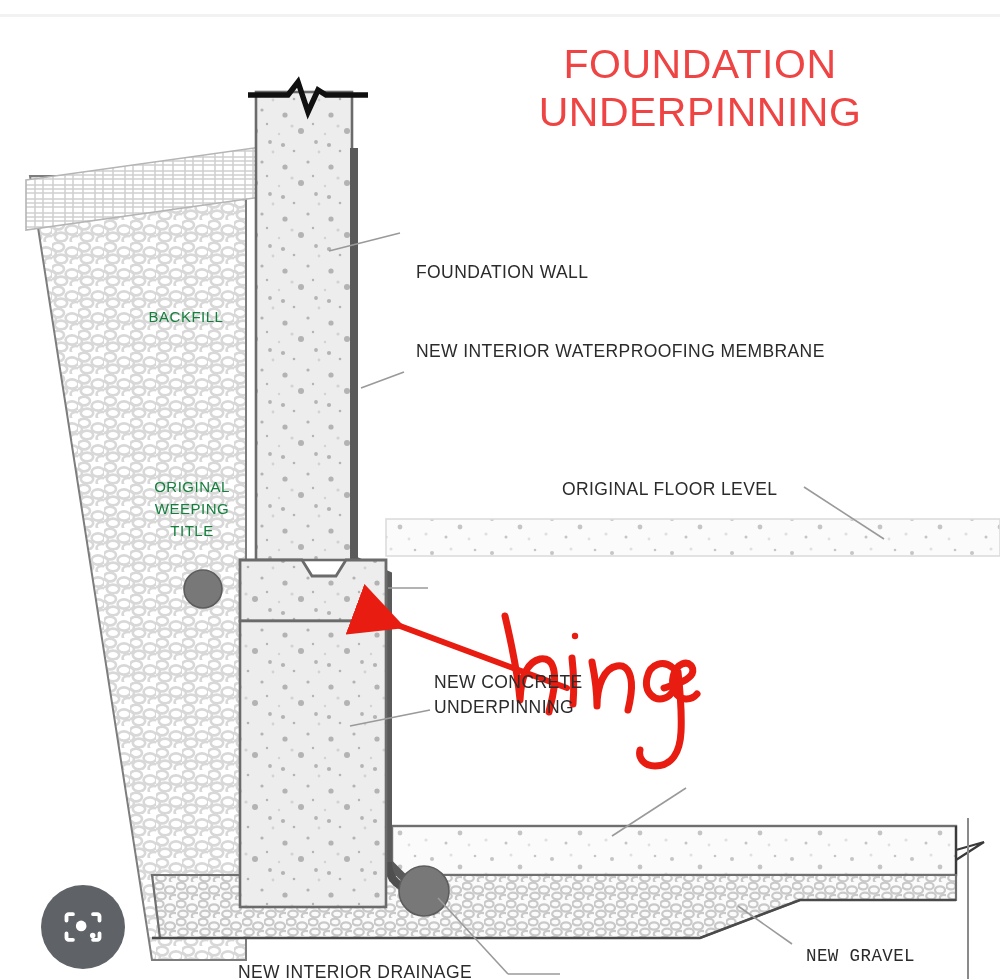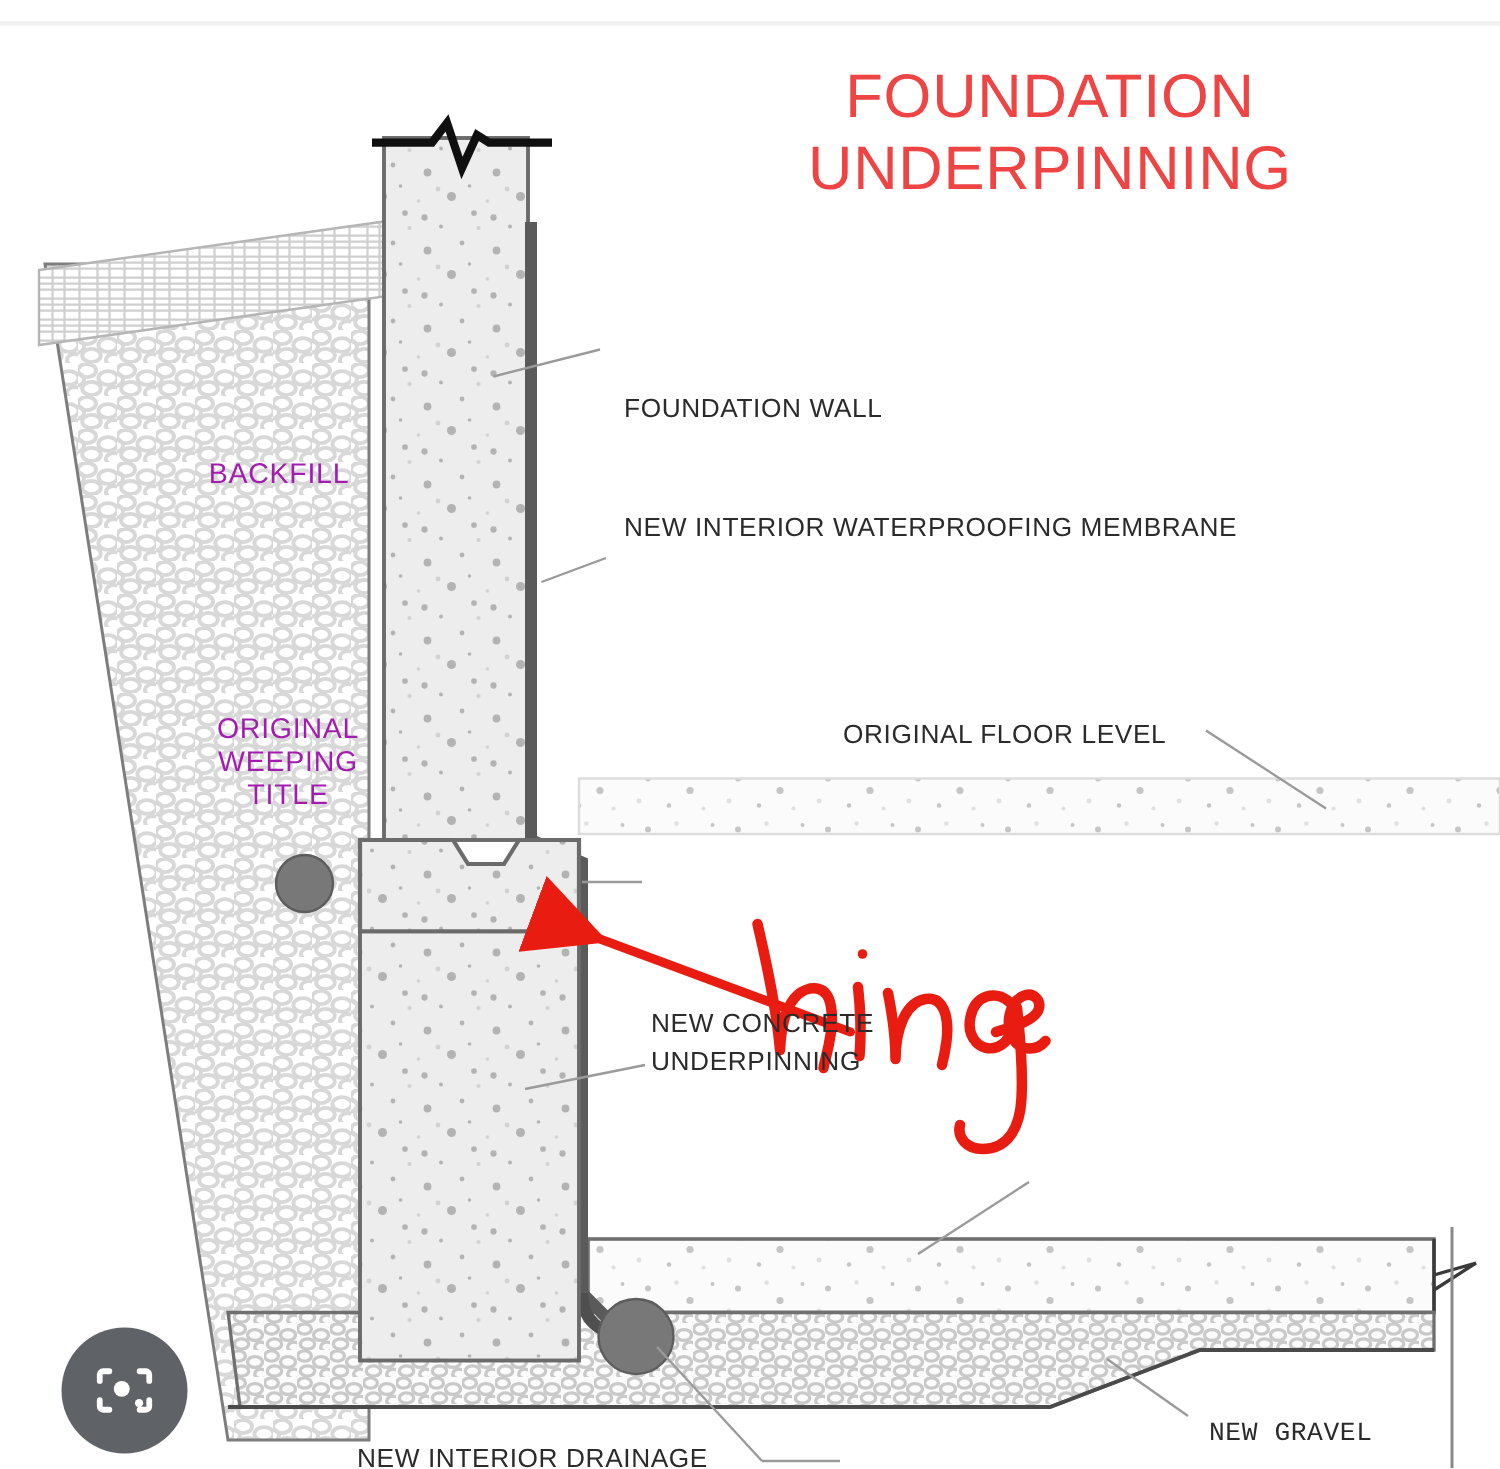--- a/index.html
+++ b/index.html
@@ -46,22 +46,22 @@
     position: absolute;
     color: #2b2b2b;
     font-size: 17.5px;
     letter-spacing: 0.4px;
     line-height: 25px;
     white-space: pre-line;
     font-weight: 400;
   }
   .lbl-gray {
     position: absolute;
-    color: #a21caf;
-    font-size: 19px;
+    color: #15803d;
+    font-size: 15px;
     letter-spacing: 0.5px;
     line-height: 22px;
     text-align: center;
     white-space: pre-line;
     font-weight: 400;
   }
   #lens-button {
     position: absolute;
     left: 41px;
     top: 885px;

